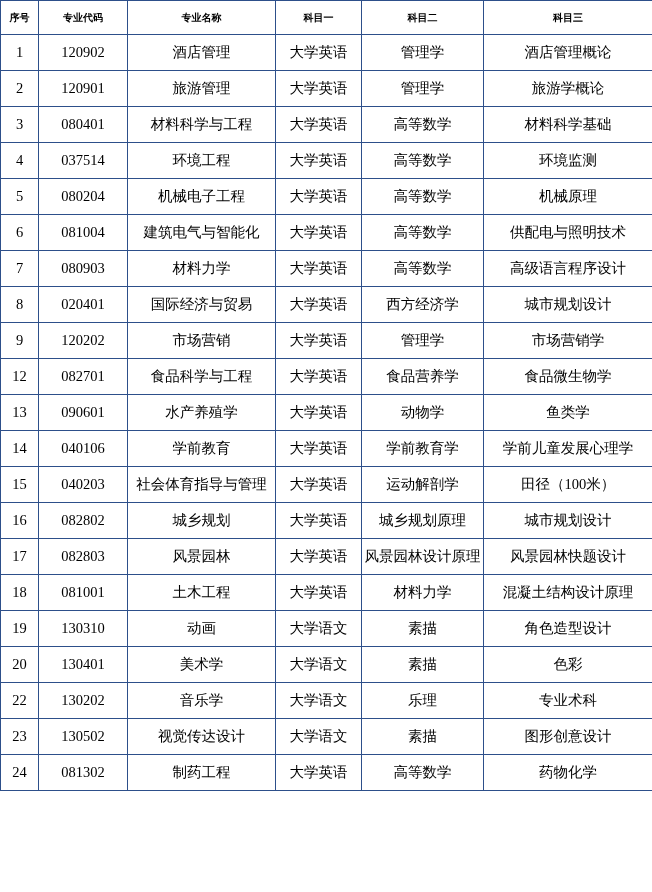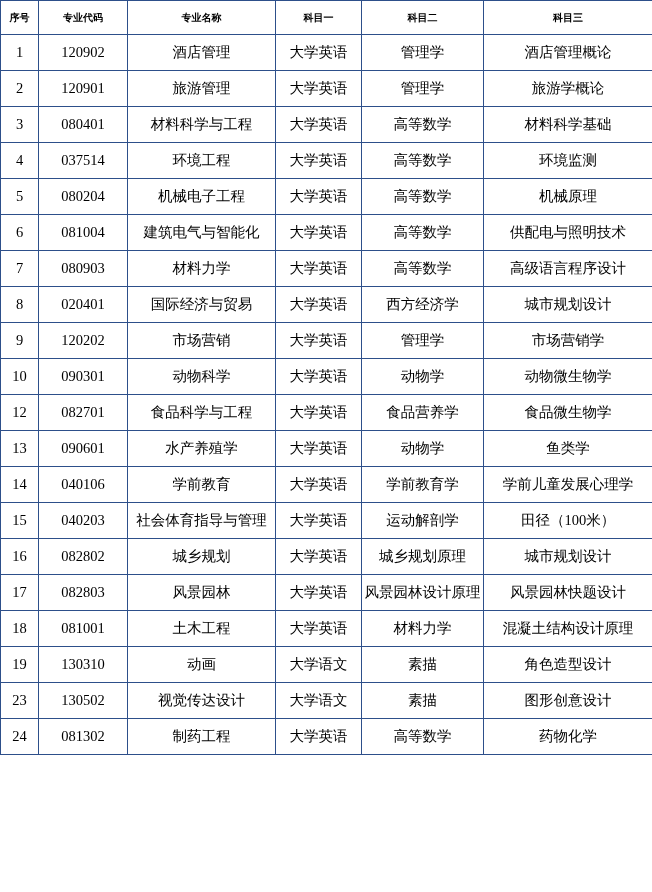--- a/index.html
+++ b/index.html
@@ -137,28 +137,20 @@
       </tr>
       <tr>
         <td class="idx">9</td>
         <td class="code">120202</td>
         <td class="name">市场营销</td>
         <td class="sub">大学英语</td>
         <td class="sub">管理学</td>
         <td class="sub">市场营销学</td>
       </tr>
       <tr>
-        <td class="idx">10</td>
-        <td class="code">090301</td>
-        <td class="name">动物科学</td>
-        <td class="sub">大学英语</td>
-        <td class="sub">动物学</td>
-        <td class="sub">动物微生物学</td>
-      </tr>
-      <tr>
         <td class="idx">12</td>
         <td class="code">082701</td>
         <td class="name">食品科学与工程</td>
         <td class="sub">大学英语</td>
         <td class="sub">食品营养学</td>
         <td class="sub">食品微生物学</td>
       </tr>
       <tr>
         <td class="idx">13</td>
         <td class="code">090601</td>
@@ -207,20 +199,36 @@
         <td class="sub">材料力学</td>
         <td class="sub">混凝土结构设计原理</td>
       </tr>
       <tr>
         <td class="idx">19</td>
         <td class="code">130310</td>
         <td class="name">动画</td>
         <td class="sub">大学语文</td>
         <td class="sub">素描</td>
         <td class="sub">角色造型设计</td>
+      </tr>
+      <tr>
+        <td class="idx">20</td>
+        <td class="code">130401</td>
+        <td class="name">美术学</td>
+        <td class="sub">大学语文</td>
+        <td class="sub">素描</td>
+        <td class="sub">色彩</td>
+      </tr>
+      <tr>
+        <td class="idx">22</td>
+        <td class="code">130202</td>
+        <td class="name">音乐学</td>
+        <td class="sub">大学语文</td>
+        <td class="sub">乐理</td>
+        <td class="sub">专业术科</td>
       </tr>
       <tr>
         <td class="idx">23</td>
         <td class="code">130502</td>
         <td class="name">视觉传达设计</td>
         <td class="sub">大学语文</td>
         <td class="sub">素描</td>
         <td class="sub">图形创意设计</td>
       </tr>
       <tr>

